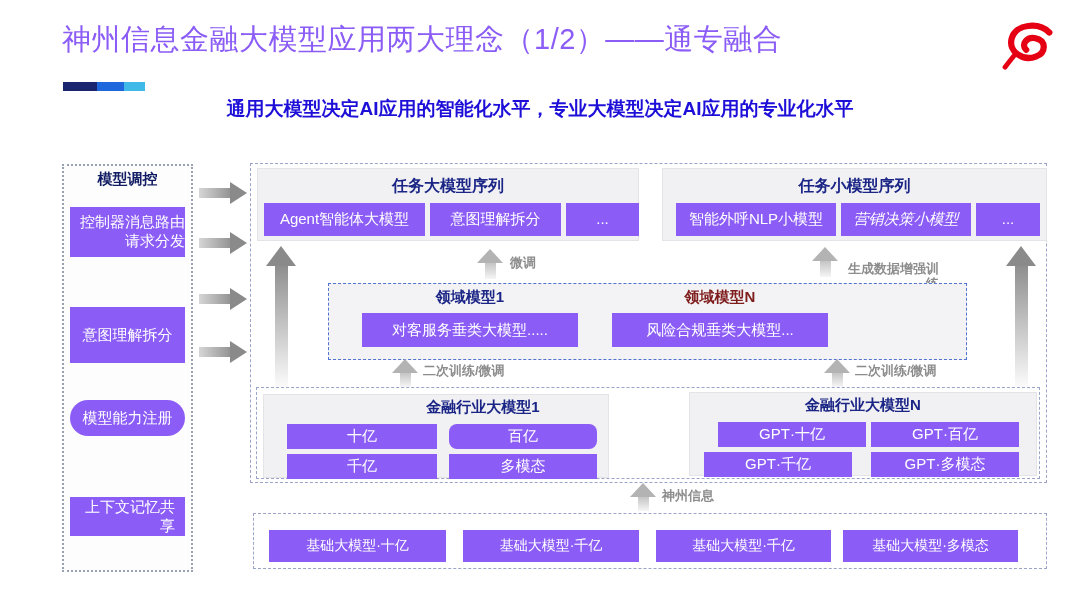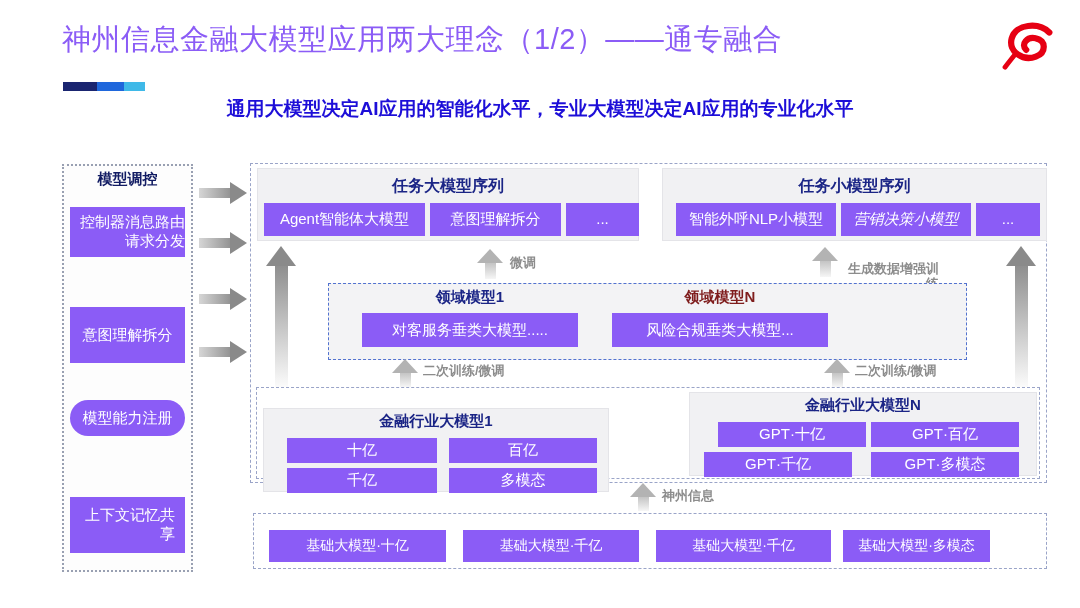--- a/index.html
+++ b/index.html
@@ -77,21 +77,21 @@
       </g>
     </svg>
   </div>
   <div class="abs subtitle">通用大模型决定AI应用的智能化水平，专业大模型决定AI应用的专业化水平</div>
 
   <div class="abs sidebar"></div>
   <div class="abs sidebar-title">模型调控</div>
   <div class="abs bluebox" style="left:70px; top:207px; width:115px; height:50px;">控制器消息路由请求分发</div>
   <div class="abs bluebox" style="left:70px; top:307px; width:115px; height:56px;">意图理解拆分</div>
   <div class="abs bluebox" style="left:70px; top:400px; width:115px; height:36px;border-radius:18px;">模型能力注册</div>
-  <div class="abs bluebox" style="left:70px; top:497px; width:115px; height:56px; padding:0 10px;">上下文记忆共享</div>
+  <div class="abs bluebox" style="left:70px; top:497px; width:115px; height:39px; padding:0 10px;">上下文记忆共享</div>
 
   <div class="arrow-right" style="left:199px; top:182px; width:48px; height:22px;">
       <div class="body"></div>
       <div class="head"></div>
     </div>
   <div class="arrow-right" style="left:199px; top:232px; width:48px; height:22px;">
       <div class="body"></div>
       <div class="head"></div>
     </div>
   <div class="arrow-right" style="left:199px; top:288px; width:48px; height:22px;">
@@ -152,24 +152,24 @@
       <div class="body"></div>
     </div>
   <div class="flow-label" style="left:423px; top:364px;">二次训练/微调</div>
   <div class="arrow-up arrow-small" style="left:824px; top:359px; width:26px; height:28px;">
       <div class="head"></div>
       <div class="body"></div>
     </div>
   <div class="flow-label" style="left:855px; top:364px;">二次训练/微调</div>
 
   <div class="abs dashed-industry">
-    <div class="panel abs" style="left:6px; top:20px; width:346px; height:84px;">
+    <div class="panel abs" style="left:6px; top:6px; width:346px; height:84px;padding-left:47px;">
       <div class="panel-title" style="top:3px; font-size:15px;">金融行业大模型1</div>
       <div class="bluebox abs" style="left:23px; top:29px; width:150px; height:25px;">十亿</div>
-      <div class="bluebox abs" style="left:185px; top:29px; width:148px; height:25px;">百亿</div>
+      <div class="bluebox abs" style="left:185px; top:29px; width:148px; height:25px;border-radius:8px;">百亿</div>
       <div class="bluebox abs" style="left:185px; top:59px; width:148px; height:25px;">多模态</div>
       <div class="bluebox abs" style="left:23px; top:59px; width:150px; height:25px;">千亿</div>
     </div>
     <div class="panel abs" style="left:432px; top:4px; width:348px; height:84px;">
       <div class="panel-title" style="top:3px; font-size:15px;">金融行业大模型N</div>
       <div class="bluebox abs" style="left:28px; top:29px; width:148px; height:25px;">GPT·十亿</div>
       <div class="bluebox abs" style="left:181px; top:29px; width:148px; height:25px;">GPT·百亿</div>
       <div class="bluebox abs" style="left:14px; top:59px; width:148px; height:25px;">GPT·千亿</div>
       <div class="bluebox abs" style="left:181px; top:59px; width:148px; height:25px;">GPT·多模态</div>
     </div>
@@ -178,16 +178,16 @@
   <div class="arrow-up arrow-small" style="left:630px; top:483px; width:26px; height:28px;">
       <div class="head"></div>
       <div class="body"></div>
     </div>
   <div class="flow-label" style="left:662px; top:489px;">神州信息</div>
 
   <div class="abs dashed-base">
     <div class="bluebox abs" style="left:15px; top:16px; width:177px; height:32px; font-size:14px;">基础大模型·十亿</div>
     <div class="bluebox abs" style="left:209px; top:16px; width:176px; height:32px; font-size:14px;">基础大模型·千亿</div>
     <div class="bluebox abs" style="left:402px; top:16px; width:175px; height:32px; font-size:14px;">基础大模型·千亿</div>
-    <div class="bluebox abs" style="left:589px; top:16px; width:147px; height:32px; font-size:14px;">基础大模型·多模态</div>
+    <div class="bluebox abs" style="left:589px; top:16px; width:175px; height:32px; font-size:14px;">基础大模型·多模态</div>
   </div>
 
 </div>
 
 </body></html>

